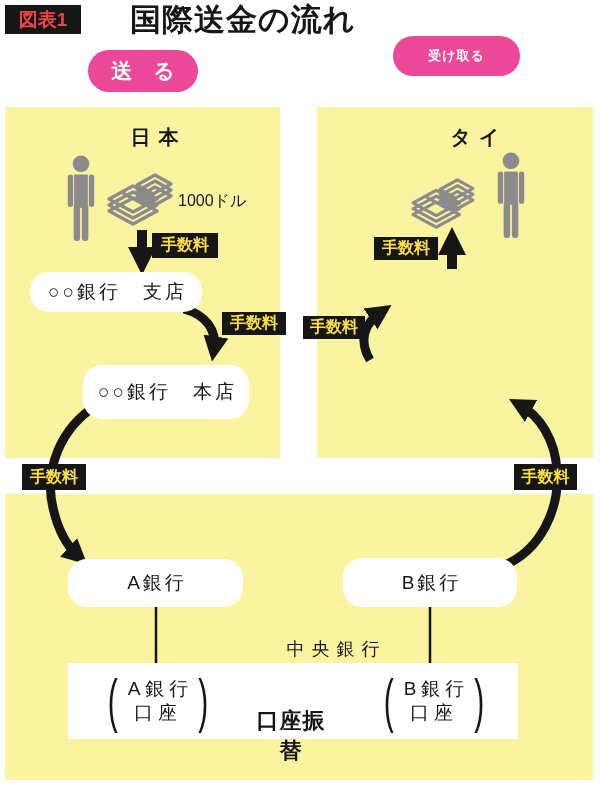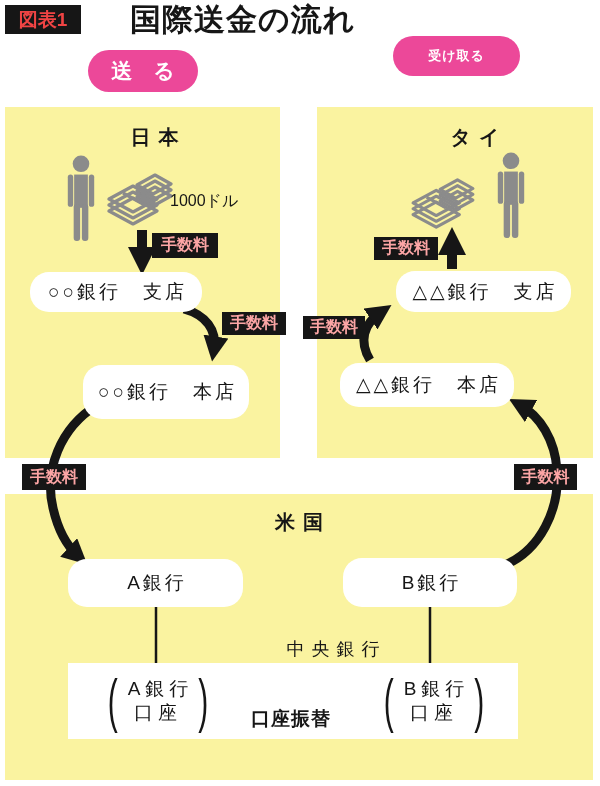--- a/index.html
+++ b/index.html
@@ -30,33 +30,33 @@
   .wbox{background:#ffffff;display:flex;align-items:center;justify-content:center;
     font-size:19px;letter-spacing:3px;text-indent:3px;z-index:3;border-radius:19px;}
   .box-branch-l{left:30px;top:272px;width:172px;height:40px;}
   .box-head-l{left:83px;top:365px;width:166px;height:54px;}
   .box-branch-r{left:396px;top:271px;width:175px;height:41px;}
   .box-head-r{left:340px;top:363px;width:174px;height:44px;}
   .box-bank-a{left:68px;top:559px;width:175px;height:48px;}
   .box-bank-b{left:343px;top:558px;width:174px;height:49px;}
   .band{left:68px;top:663px;width:450px;height:76px;background:#fff;z-index:2;}
   
-  .fee{background:#161616;color:#fca5a5;font-weight:bold;font-size:16px;
+  .fee{background:#161616;color:#fde047;font-weight:bold;font-size:16px;
     display:flex;align-items:center;justify-content:center;z-index:5;}
   .fee1{left:152px;top:233px;width:66px;height:25px;}
   .fee2{left:222px;top:312px;width:64px;height:23px;}
   .fee3{left:22px;top:464px;width:64px;height:26px;}
   .fee4{left:303px;top:316px;width:62px;height:23px;}
   .fee5{left:374px;top:237px;width:64px;height:23px;}
   .fee6{left:514px;top:464px;width:63px;height:26px;}
   
-  .amount{left:170px;top:191px;font-size:16px;z-index:3;}
+  .amount{left:178px;top:191px;font-size:16px;z-index:3;}
   .central{left:5px;top:637px;width:588px;text-align:center;font-size:18px;
     letter-spacing:7px;text-indent:7px;z-index:3;padding-left:34px;}
-  .transfer{left:246px;top:706px;width:90px;text-align:center;font-size:19px;
+  .transfer{left:246px;top:706px;width:90px;text-align:center;font-size:22px;
     font-weight:bold;letter-spacing:1px;z-index:4;}
   
   .acct{display:flex;align-items:center;justify-content:center;z-index:4;}
   .acct-a{left:85px;top:667px;width:146px;height:68px;}
   .acct-b{left:358px;top:667px;width:152px;height:68px;}
   .paren{font-size:30px;font-weight:400;transform:scaleY(2.0);line-height:1;padding:0 5px;}
   .acct-lines{text-align:center;font-size:19px;line-height:1.25;letter-spacing:5px;text-indent:5px;}
   
   .icon{z-index:3;}
   .person-l{left:64px;top:155px;width:34px;height:88px;}
@@ -101,21 +101,20 @@
     <path d="M452 269 L452 241" stroke="#161616" stroke-width="10" fill="none" marker-end="url(#ah)"></path>
 
     <path d="M227 698 L347 698" stroke="#161616" stroke-width="9" fill="none" marker-end="url(#ah)"></path>
 
     <path d="M156 607 L156 663" stroke="#161616" stroke-width="2.5" fill="none"></path>
     <path d="M430 607 L430 663" stroke="#161616" stroke-width="2.5" fill="none"></path>
   </svg>
 
   <div class="abs country-label lbl-japan">日本</div>
   <div class="abs country-label lbl-thailand">タイ</div>
-  <div class="abs country-label lbl-usa">米国</div>
 
   <svg class="abs icon person-l" viewBox="0 0 34 90">
     <g fill="#8b8b8b">
       <circle cx="17" cy="9" r="8.5"></circle>
       <rect x="3.5" y="20" width="5.5" height="33" rx="2.7"></rect>
       <rect x="25" y="20" width="5.5" height="33" rx="2.7"></rect>
       <rect x="10" y="20" width="14" height="34"></rect>
       <rect x="9.5" y="50" width="6.6" height="38" rx="3"></rect>
       <rect x="17.9" y="50" width="6.6" height="38" rx="3"></rect>
     </g>
@@ -150,22 +149,20 @@
       <rect x="3.5" y="20" width="5.5" height="33" rx="2.7"></rect>
       <rect x="25" y="20" width="5.5" height="33" rx="2.7"></rect>
       <rect x="10" y="20" width="14" height="34"></rect>
       <rect x="9.5" y="50" width="6.6" height="38" rx="3"></rect>
       <rect x="17.9" y="50" width="6.6" height="38" rx="3"></rect>
     </g>
   </svg>
 
   <div class="abs wbox box-branch-l">○○銀行　支店</div>
   <div class="abs wbox box-head-l">○○銀行　本店</div>
-  <div class="abs wbox box-branch-r">△△銀行　支店</div>
-  <div class="abs wbox box-head-r">△△銀行　本店</div>
   <div class="abs wbox box-bank-a">A銀行</div>
   <div class="abs wbox box-bank-b">B銀行</div>
 
   <div class="abs fee fee1">手数料</div>
   <div class="abs fee fee2">手数料</div>
   <div class="abs fee fee3">手数料</div>
   <div class="abs fee fee4">手数料</div>
   <div class="abs fee fee5">手数料</div>
   <div class="abs fee fee6">手数料</div>
 

